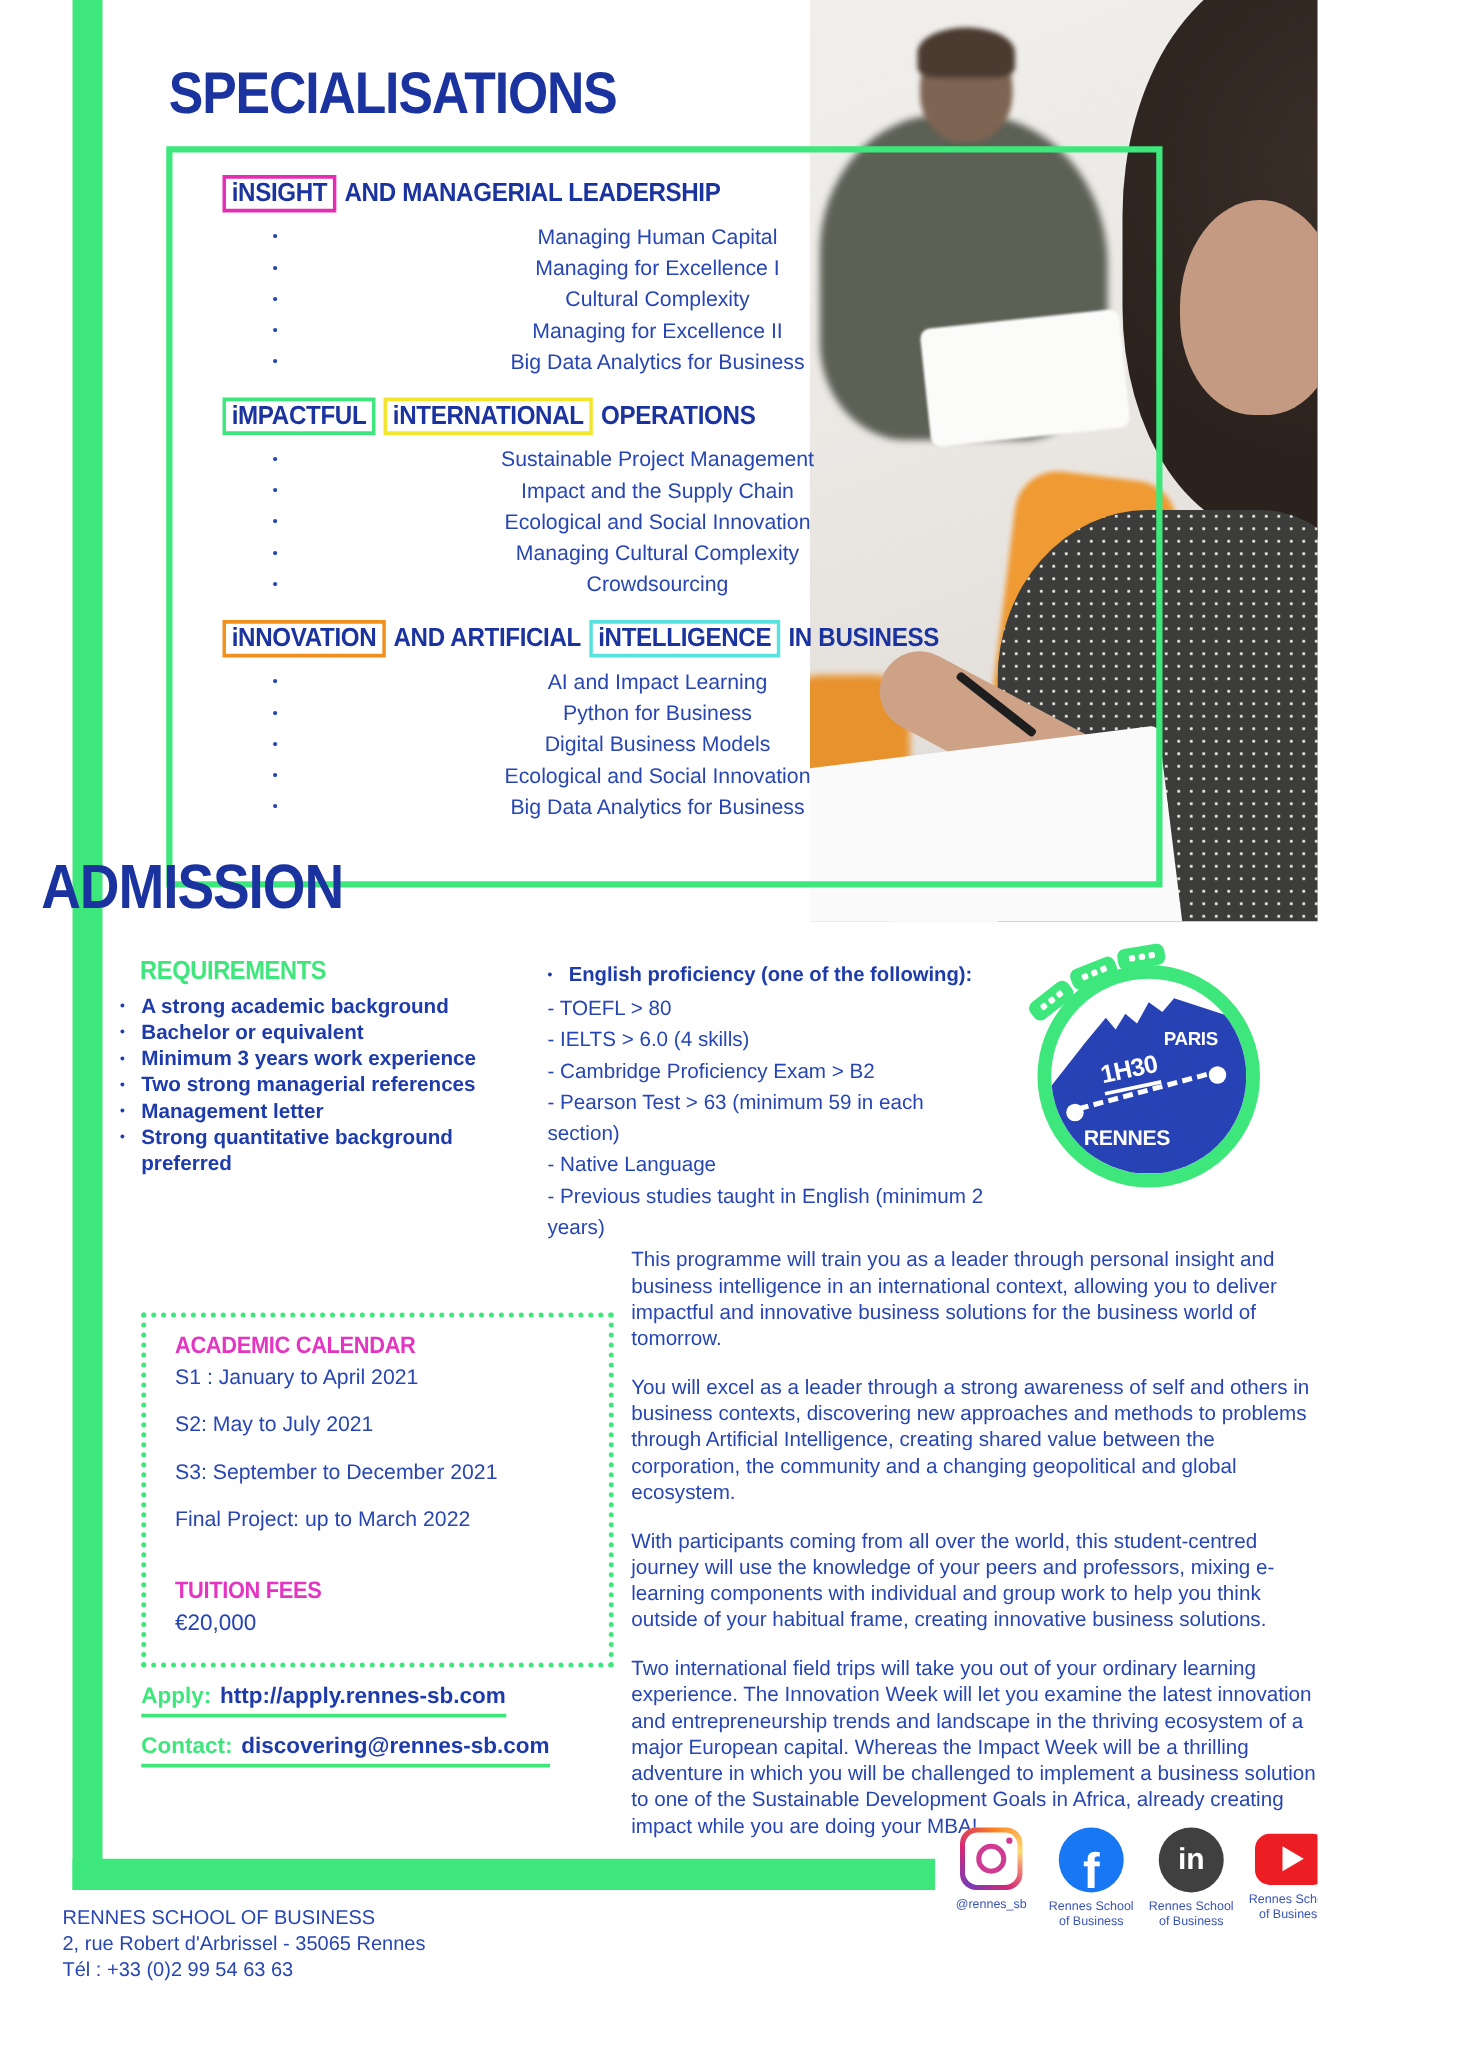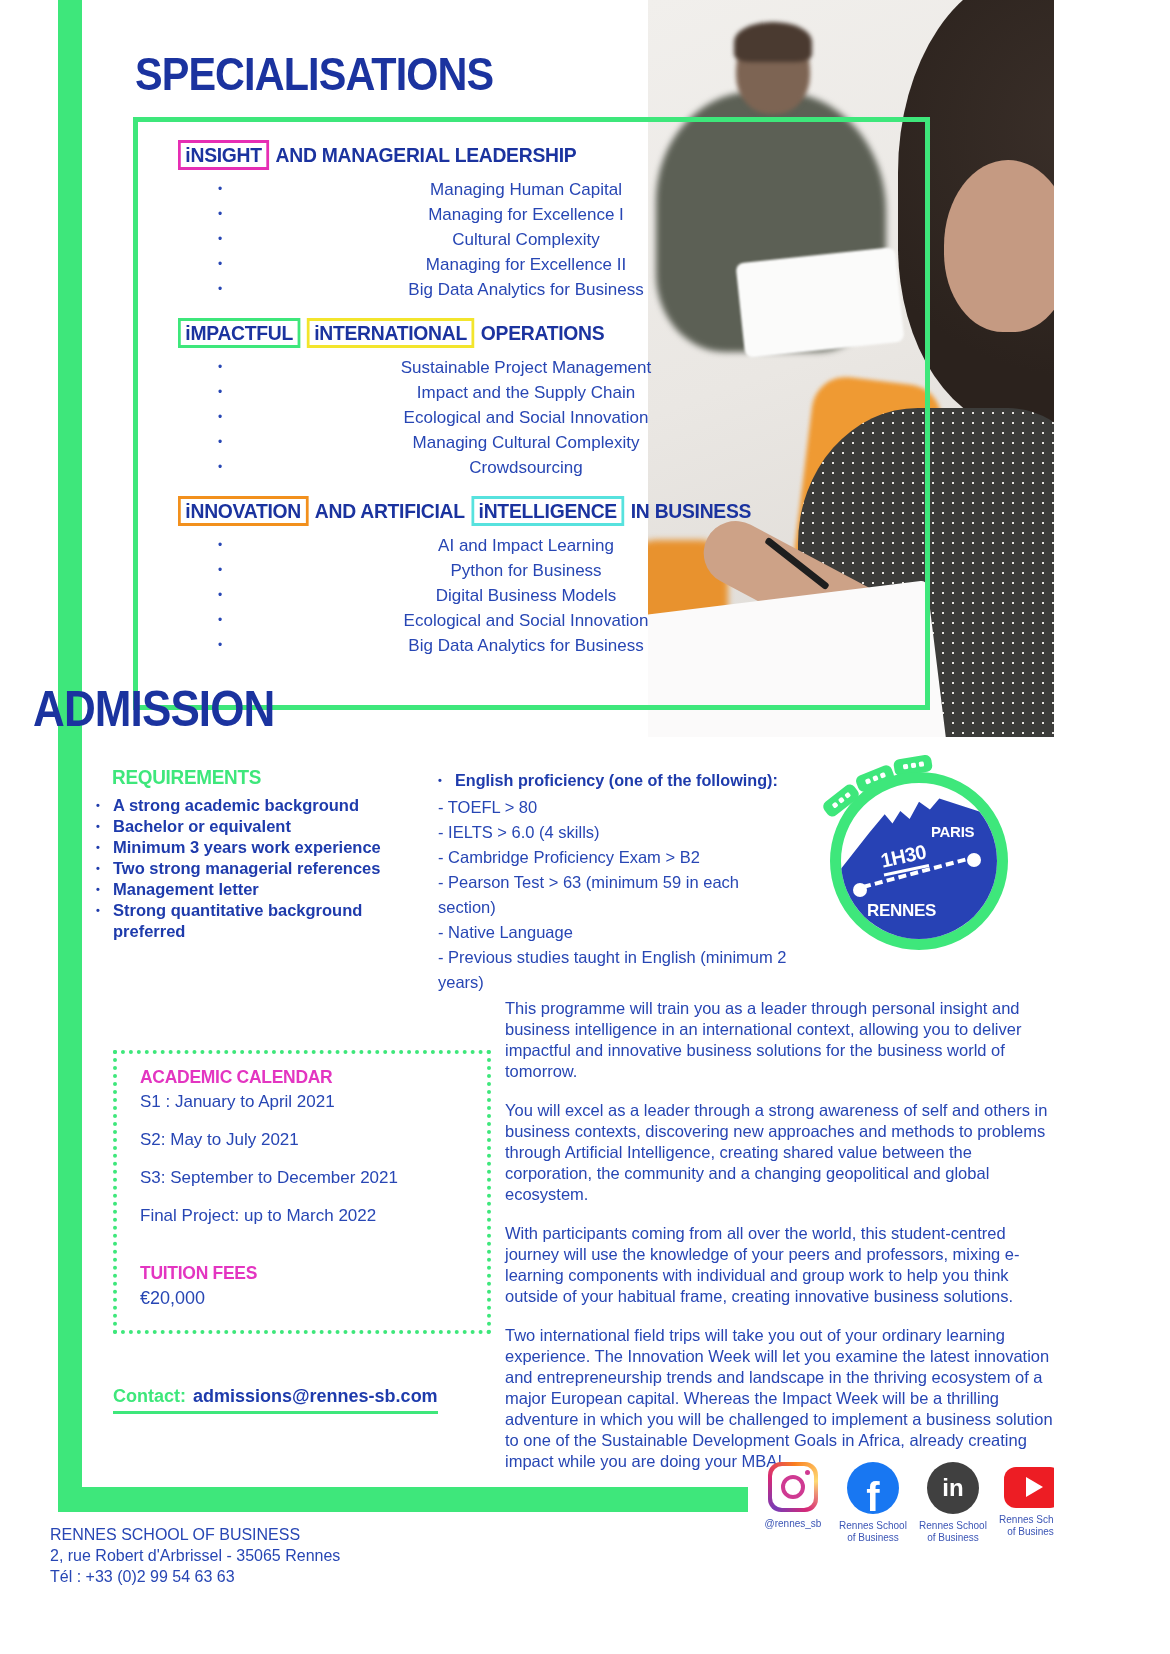--- a/index.html
+++ b/index.html
@@ -259,22 +259,25 @@
   <ul class="cal-list">
 
   <li>S1 : January to April 2021</li>
       <li>S2: May to July 2021</li>
       <li>S3: September to December 2021</li>
       <li>Final Project: up to March 2022</li>
     </ul>
   <h3 class="fee-heading">TUITION FEES</h3>
   <div class="fee-value">€20,000</div>
 
+  <div class="apply-line">
+    <span class="line-label">Apply:</span><a class="line-link" href="#">http://apply.rennes-sb.com</a>
+  </div>
   <div class="contact-line">
-    <span class="line-label">Contact:</span><a class="line-link" href="#">admissions@rennes-sb.com</a>
+    <span class="line-label">Contact:</span><a class="line-link" href="#">discovering@rennes-sb.com</a>
   </div>
 
   <div class="paras">
 
   <p>This programme will train you as a leader through personal insight and business intelligence in an international context, allowing you to deliver impactful and innovative business solutions for the business world of tomorrow.</p>
       <p>You will excel as a leader through a strong awareness of self and others in business contexts, discovering new approaches and methods to problems through Artificial Intelligence, creating shared value between the corporation, the community and a changing geopolitical and global ecosystem.</p>
       <p>With participants coming from all over the world, this student-centred journey will use the knowledge of your peers and professors, mixing e-learning components with individual and group work to help you think outside of your habitual frame, creating innovative business solutions.</p>
       <p>Two international field trips will take you out of your ordinary learning experience. The Innovation Week will let you examine the latest innovation and entrepreneurship trends and landscape in the thriving ecosystem of a major European capital. Whereas the Impact Week will be a thrilling adventure in which you will be challenged to implement a business solution to one of the Sustainable Development Goals in Africa, already creating impact while you are doing your MBA!</p>
     </div>
 

